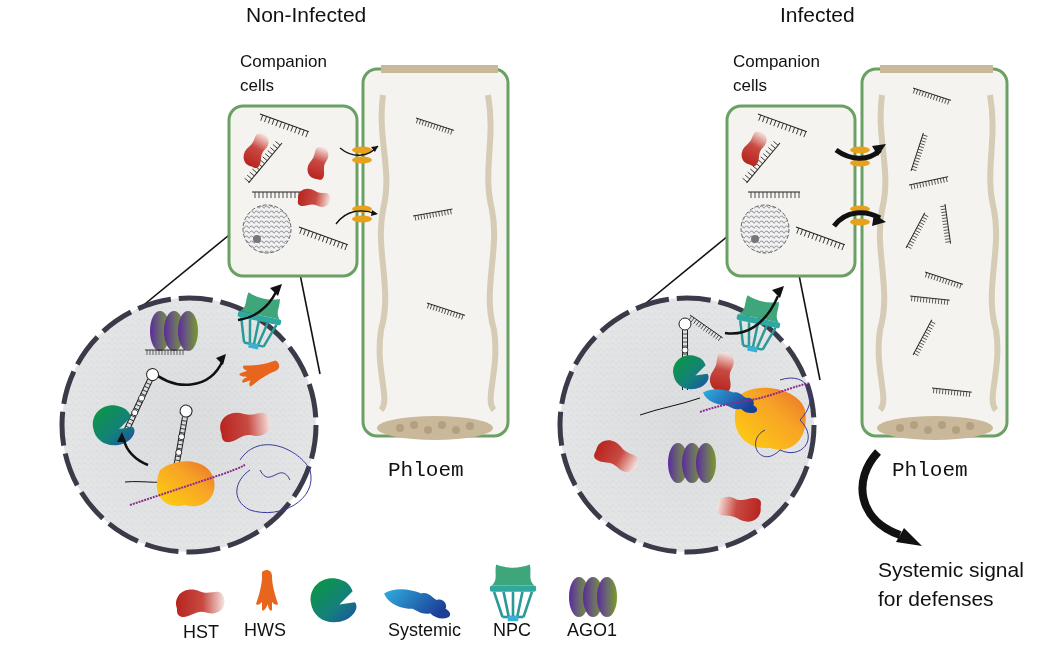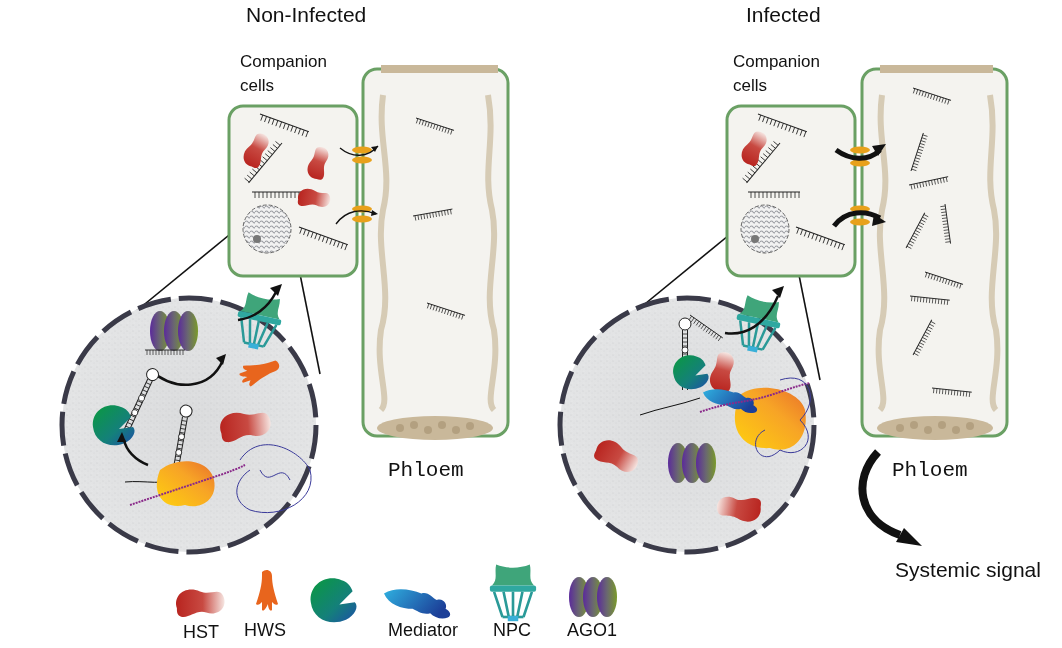--- a/index.html
+++ b/index.html
@@ -3,21 +3,21 @@
 <meta charset="utf-8">
 <style>
   html, body { margin:0; padding:0; background:#ffffff; }
   body { width:1062px; height:648px; overflow:hidden; position:relative; font-family:"Liberation Sans", sans-serif; }
   #stage { position:absolute; left:0; top:0; width:1062px; height:648px; }
   .lbl { position:absolute; color:#111; font-family:"Liberation Sans", sans-serif; white-space:nowrap; }
   .title { font-size:21px;margin-left:10px; }
   .cc { font-size:17px; line-height:24px; }
   .phloem { font-size:21px;font-family:Liberation Mono, monospace; }
   .legend-lbl { font-size:18px; }
-  .sys { font-size:21px; text-align:center; line-height:29px; }
+  .sys { font-size:21px; text-align:left; line-height:29px; }
 </style>
 </head>
 <body>
 
 <svg id="stage" width="1062" height="648" viewBox="0 0 1062 648" xmlns="http://www.w3.org/2000/svg">
   <defs>
     <linearGradient id="gHST" x1="0" y1="0" x2="1" y2="0">
       <stop offset="0" stop-color="#b8241f"></stop>
         <stop offset="0.55" stop-color="#c84a42"></stop>
         <stop offset="1" stop-color="#f6e6e2"></stop>
@@ -244,36 +244,37 @@
     <use href="#hst" transform="translate(200,602) scale(1.05)" fill="url(#gHST)"></use>
     <use href="#hws" transform="translate(268,598)" fill="#e8651d"></use>
     <use href="#dcl" transform="translate(335,600) scale(1.1)" fill="url(#gDCL)"></use>
     <use href="#med" transform="translate(417,600) scale(1.1)" fill="url(#gMED)"></use>
     <use href="#npc" transform="translate(513,596) scale(1.05)"></use>
     <use href="#ago" transform="translate(593,597)"></use>
   </g>
 </svg>
 
 <div class="lbl title" style="left:236px; top:3px;">Non-Infected</div>
-<div class="lbl title" style="left:736px; top:3px;">Infected</div>
+<div class="lbl title" style="left:770px; top:3px;">Infected</div>
 
 <div class="lbl cc" style="left:240px; top:50px; width:116px;">
   <div>Companion</div>
   <div>cells</div>
 </div>
 <div class="lbl cc" style="left:733px; top:50px; width:116px;">
   <div>Companion</div>
   <div>cells</div>
 </div>
 
 <div class="lbl phloem" style="left:388px; top:459px;">Phloem</div>
 <div class="lbl phloem" style="left:892px; top:459px;">Phloem</div>
 
 <div class="lbl sys" style="left:878px; top:555px; width:180px;">
   <div>Systemic signal</div>
+  <div>for defenses</div>
 </div>
 
 <div class="lbl legend-lbl" style="left:183px; top:622px;">HST</div>
 <div class="lbl legend-lbl" style="left:244px; top:620px;">HWS</div>
 <div class="lbl legend-lbl" style="left:311px; top:620px;margin-top:44px;">DCL1</div>
-<div class="lbl legend-lbl" style="left:388px; top:620px;">Mediator</div>
+<div class="lbl legend-lbl" style="left:388px; top:620px;">Systemic</div>
 <div class="lbl legend-lbl" style="left:493px; top:620px;">NPC</div>
 <div class="lbl legend-lbl" style="left:567px; top:620px;text-align:center;">AGO1</div>
 
 </body></html>

